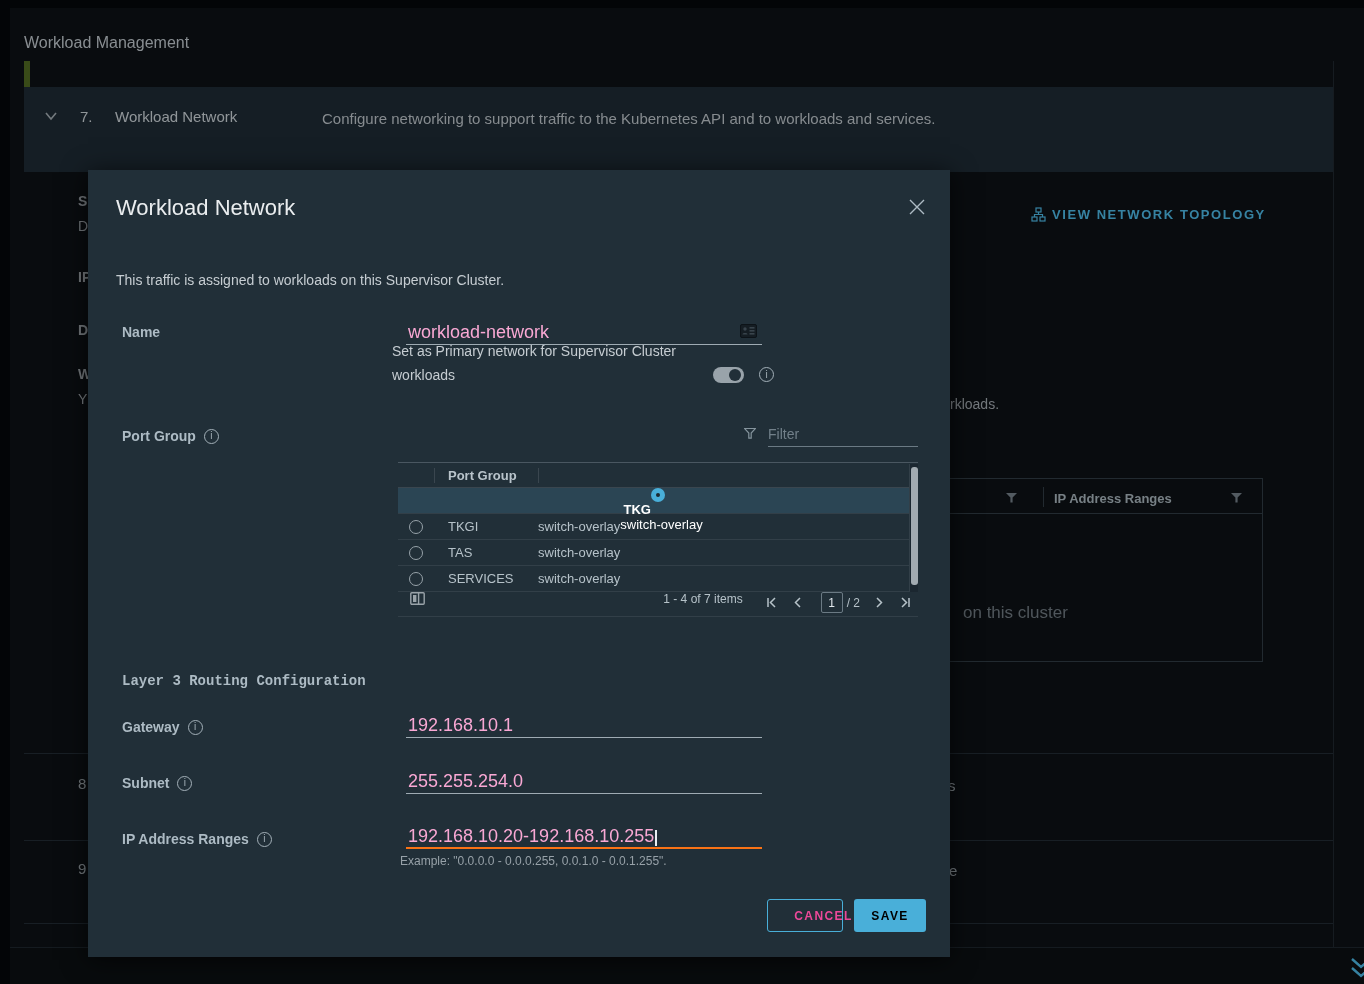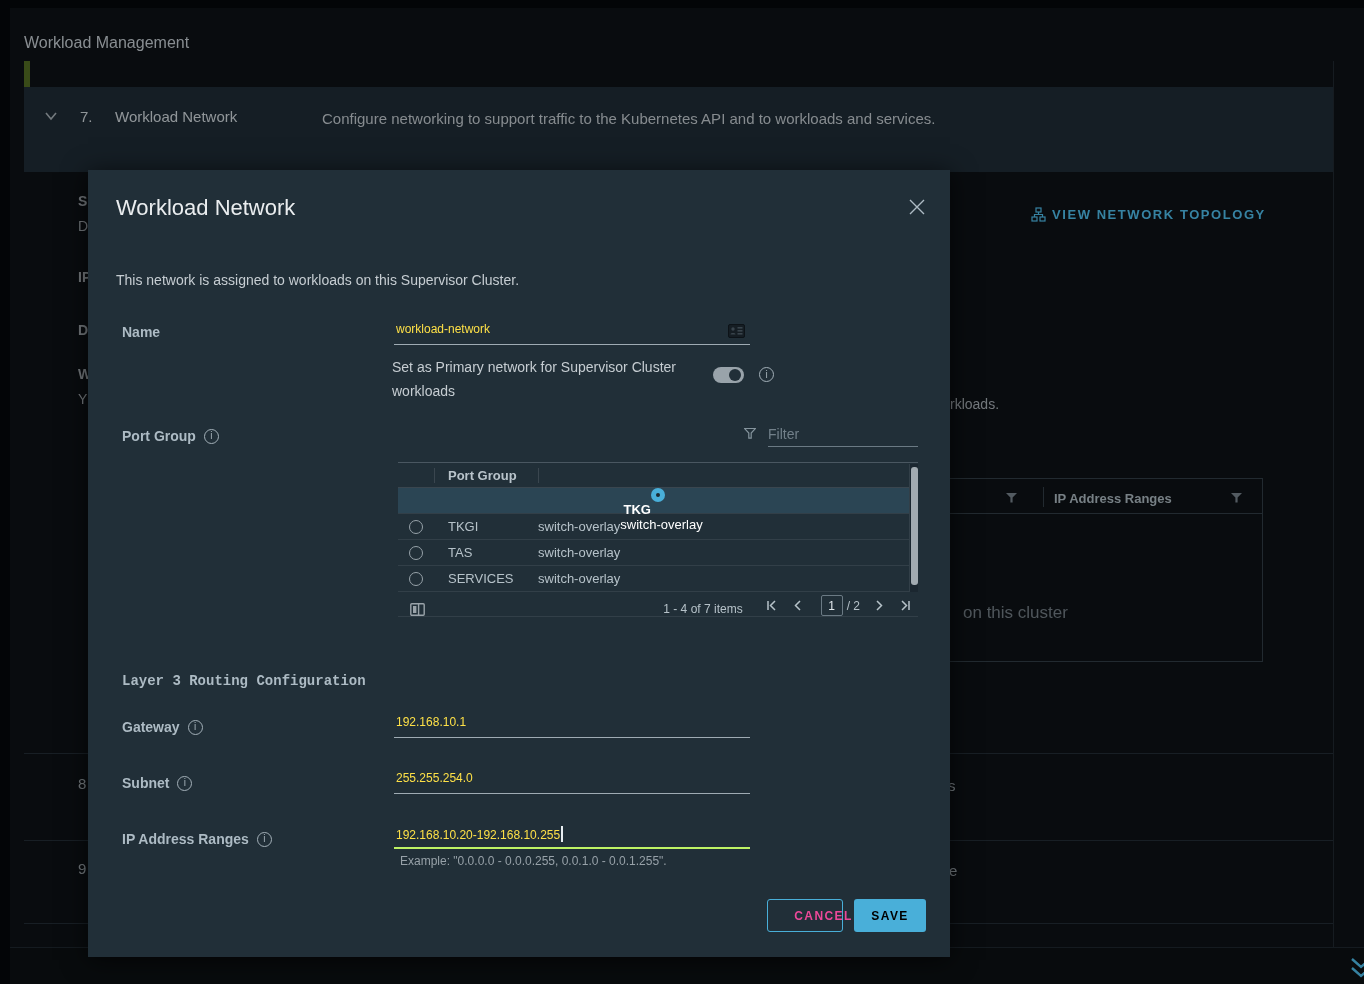--- a/index.html
+++ b/index.html
@@ -46,27 +46,27 @@
     box-shadow:0 3px 24px rgba(0,0,0,0.65); }
   .m-title { position:absolute; left:28px; top:25px; font-size:22px; font-weight:400; color:#eaedef; }
   .m-close { position:absolute; left:818px; top:26px; width:22px; height:22px; cursor:pointer; }
   .m-desc { position:absolute; left:28px; top:102px; font-size:14px; color:#c6cdd2; }
 
   .lbl { position:absolute; left:34px; font-size:14px; font-weight:600; color:#adbbc4; display:flex; align-items:center; gap:8px; }
   .info-icon { width:15px; height:15px; border-radius:50%; border:1px solid #a3b0b8; color:#a3b0b8;
     display:inline-flex; align-items:center; justify-content:center; font-size:10px; font-weight:400; flex:0 0 auto; }
   .info-icon::after { content:"i"; line-height:1; }
 
-  .field { position:absolute; left:306px; width:356px; height:25px; border-bottom:1px solid #9fabb3;
-    font-size:12px; color:#fde047; padding:2px 0 0 2px; }
-  .field.focused { border-bottom:2px solid #bef264; }
+  .field { position:absolute; left:318px; width:356px; height:25px; border-bottom:1px solid #9fabb3;
+    font-size:18px; color:#f9a8d4; padding:2px 0 0 2px; }
+  .field.focused { border-bottom:2px solid #f97316; }
   .caret { display:inline-block; width:1.5px; height:16px; background:#e8eef2; margin-left:1px; vertical-align:text-bottom; }
   .contact-icon { position:absolute; left:334px; top:4px; }
 
-  .toggle-label { position:absolute; left:304px; top:185px; width:292px; font-size:14px; line-height:24px; color:#c6cdd2; }
+  .toggle-label { position:absolute; left:304px; top:169px; width:292px; font-size:14px; line-height:24px; color:#c6cdd2; }
   .toggle { position:absolute; left:625px; top:197px; width:31px; height:16px; border-radius:8px; background:#99a3aa; cursor:pointer; }
   .toggle .knob { position:absolute; top:2px; left:3px; width:12px; height:12px; border-radius:50%; background:#212f38; transition:left .1s; }
   .toggle.on .knob { left:16px; }
   .toggle-info { position:absolute; left:671px; top:197px; }
 
   .filter-funnel { position:absolute; left:656px; top:258px; }
   .filter-input { position:absolute; left:680px; top:252px; width:150px; height:25px; background:transparent;
     border:none; border-bottom:1px solid #6b7a84; outline:none; font-size:14px; color:#e9eef1;
     font-family:"Liberation Sans","DejaVu Sans",sans-serif; }
   .filter-input::placeholder { color:#72808a; }
@@ -84,21 +84,21 @@
   .trow.selected .cell { color:#ffffff; }
   .trow.selected .cell.pg { font-weight:700; }
   .cell-radio { width:36px; display:flex; justify-content:center; }
   .cell.pg { width:97px; padding-left:14px; }
   .cell.dvs { flex:1; padding-left:7px; }
   .radio { width:14px; height:14px; border-radius:50%; border:1px solid #97a2a9; }
   .radio.checked { border:none; background:#49afd9; position:relative; }
   .radio.checked::after { content:""; position:absolute; left:5px; top:5px; width:4px; height:4px; border-radius:50%; background:#1b2a32; }
   .scrollbar { position:absolute; right:0; top:1px; width:9px; height:128px; background:#1b2730; border-left:1px solid #323f48; }
   .scroll-thumb { position:absolute; left:1px; top:3px; width:7px; height:118px; border-radius:3px; background:#a2abb1; }
-  .tfoot { height:25px; border-bottom:1px solid #323f48; display:flex; align-items:flex-end; font-size:12px; color:#b6c2c9; }
+  .tfoot { height:25px; border-bottom:1px solid #323f48; display:flex; align-items:flex-start; font-size:12px; color:#b6c2c9; }
   .colpick { margin-left:12px; cursor:pointer; }
   .items-text { margin-left:auto; }
   .pager { display:flex; align-items:center; gap:0; }
   .pager .pbtn { width:26px; text-align:center; cursor:pointer; display:flex; justify-content:center; }
   .page-box { width:22px; height:21px; border:1px solid #6b7a84; border-radius:2px; color:#e1e8ec;
     display:flex; align-items:center; justify-content:center; margin:0 4px 0 10px; }
   .page-total { margin-right:6px; }
 
   .section-heading { position:absolute; left:34px; top:503px; font-size:14px; font-weight:600; color:#adbbc4;font-family:Liberation Mono, monospace; }
   .example { position:absolute; left:312px; top:684px; font-size:12px; color:#97a1a8; }
@@ -175,21 +175,21 @@
     </svg>
   </div>
 
   <div class="overlay"></div>
 
   <div class="modal">
     <div class="m-title">Workload Network</div>
     <svg class="m-close" viewBox="0 0 22 22">
       <path d="M4,4 L18,18 M18,4 L4,18" stroke="#adbbc4" stroke-width="1.4" fill="none"></path>
     </svg>
-    <div class="m-desc">This network is assigned to workloads on this Supervisor Cluster.</div>
+    <div class="m-desc">This traffic is assigned to workloads on this Supervisor Cluster.</div>
 
     <div class="lbl" style="top:154px;">
       <span>Name</span>
     </div>
     <div class="field" style="top:150px;">
       <span>workload-network</span>
       <svg class="contact-icon" width="17" height="14" viewBox="0 0 17 14">
         <rect x="0.5" y="0.5" width="16" height="13" rx="1.5" fill="#151d23" stroke="#0d1318"></rect>
         <circle cx="5" cy="5" r="1.7" fill="#39444c"></circle>
         <path d="M2.5,10.5 C2.5,8.6 7.5,8.6 7.5,10.5 Z" fill="#39444c"></path>

